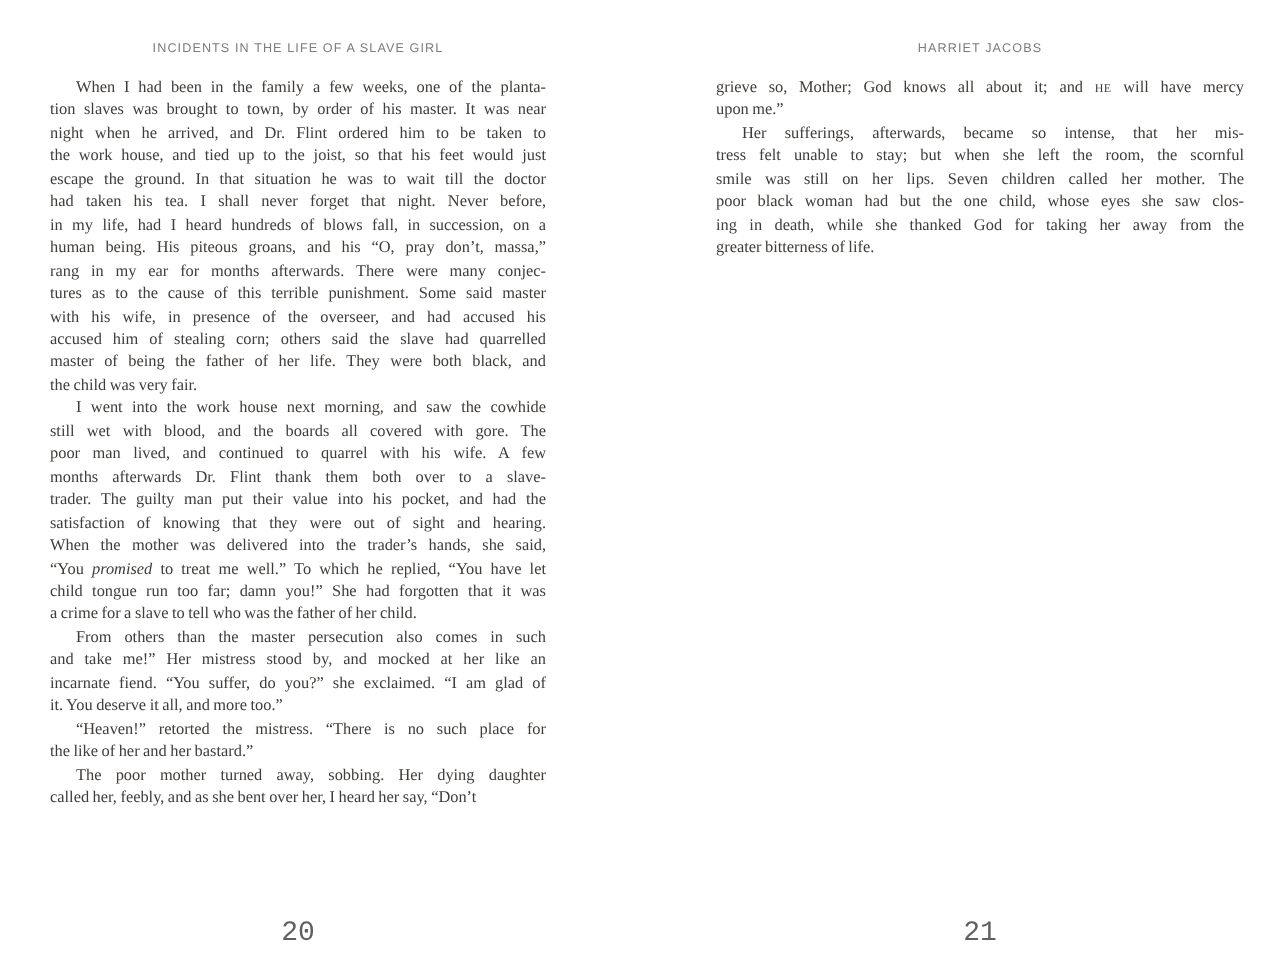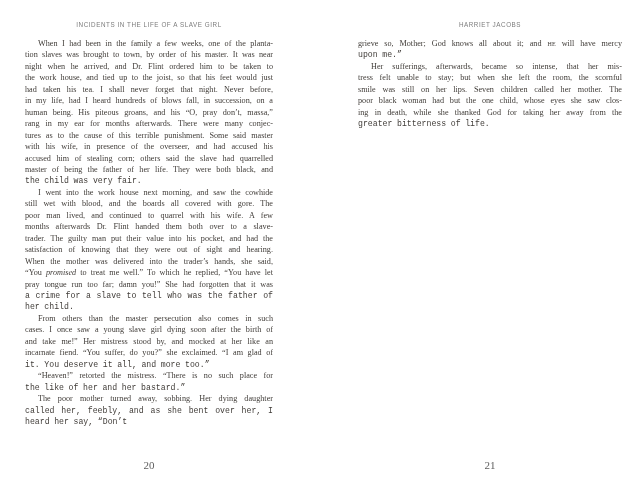--- a/index.html
+++ b/index.html
@@ -44,81 +44,80 @@
     line-height: 11.45px;
     color: var(--body-color, #403c38);
     word-spacing: -0.3px;
   }
   .line {
     text-align: justify;
     text-align-last: justify;
   }
   .line.last {
     text-align-last: left;
-    font-family: Liberation Mono, monospace;
   }
   .line.indent {
     padding-left: 13px;
   }
   .line em {
     font-style: italic;
   }
   .line .sc {
     font-variant: small-caps;
     letter-spacing: 0.2px;
   }
   .page-number {
     position: absolute;
     top: 459px;
     left: 0;
     right: 0;
     text-align: center;
-    font-family: Liberation Serif, serif;
-    font-size: 11px;
+    font-family: Liberation Mono, monospace;
+    font-size: 14px;
     color: var(--folio-color, #606060);
   }
 </style>
 </head>
 <body>
 
 <div class="spread">
 
   <section class="page-column left-col">
     <div class="running-header">INCIDENTS IN THE LIFE OF A SLAVE GIRL</div>
     <div class="page-body">
         <div>
           <div class="line indent">When I had been in the family a few weeks, one of the planta-</div>
           <div class="line">tion slaves was brought to town, by order of his master. It was near</div>
           <div class="line">night when he arrived, and Dr. Flint ordered him to be taken to</div>
           <div class="line">the work house, and tied up to the joist, so that his feet would just</div>
+          <div class="line">escape the ground. In that situation he was to wait till the doctor</div>
           <div class="line">had taken his tea. I shall never forget that night. Never before,</div>
           <div class="line">in my life, had I heard hundreds of blows fall, in succession, on a</div>
           <div class="line">human being. His piteous groans, and his “O, pray don’t, massa,”</div>
           <div class="line">rang in my ear for months afterwards. There were many conjec-</div>
           <div class="line">tures as to the cause of this terrible punishment. Some said master</div>
           <div class="line">with his wife, in presence of the overseer, and had accused his</div>
           <div class="line">accused him of stealing corn; others said the slave had quarrelled</div>
           <div class="line">master of being the father of her life. They were both black, and</div>
           <div class="line last">the child was very fair.</div>
         </div>
         <div>
           <div class="line indent">I went into the work house next morning, and saw the cowhide</div>
           <div class="line">still wet with blood, and the boards all covered with gore. The</div>
           <div class="line">poor man lived, and continued to quarrel with his wife. A few</div>
-          <div class="line">months afterwards Dr. Flint handed them both over to a slave-</div>
+          <div class="line">months afterwards Dr. Flint thank them both over to a slave-</div>
           <div class="line">trader. The guilty man put their value into his pocket, and had the</div>
           <div class="line">satisfaction of knowing that they were out of sight and hearing.</div>
           <div class="line">When the mother was delivered into the trader’s hands, she said,</div>
           <div class="line">“You <em>promised</em> to treat me well.” To which he replied, “You have let</div>
-          <div class="line">pray tongue run too far; damn you!” She had forgotten that it was</div>
+          <div class="line">child tongue run too far; damn you!” She had forgotten that it was</div>
           <div class="line last">a crime for a slave to tell who was the father of her child.</div>
         </div>
         <div>
           <div class="line indent">From others than the master persecution also comes in such</div>
-          <div class="line">cases. I once saw a young slave girl dying soon after the birth of</div>
           <div class="line">and take me!” Her mistress stood by, and mocked at her like an</div>
           <div class="line">incarnate fiend. “You suffer, do you?” she exclaimed. “I am glad of</div>
           <div class="line last">it. You deserve it all, and more too.”</div>
         </div>
         <div>
           <div class="line indent">“Heaven!” retorted the mistress. “There is no such place for</div>
           <div class="line last">the like of her and her bastard.”</div>
         </div>
         <div>
           <div class="line indent">The poor mother turned away, sobbing. Her dying daughter</div>

